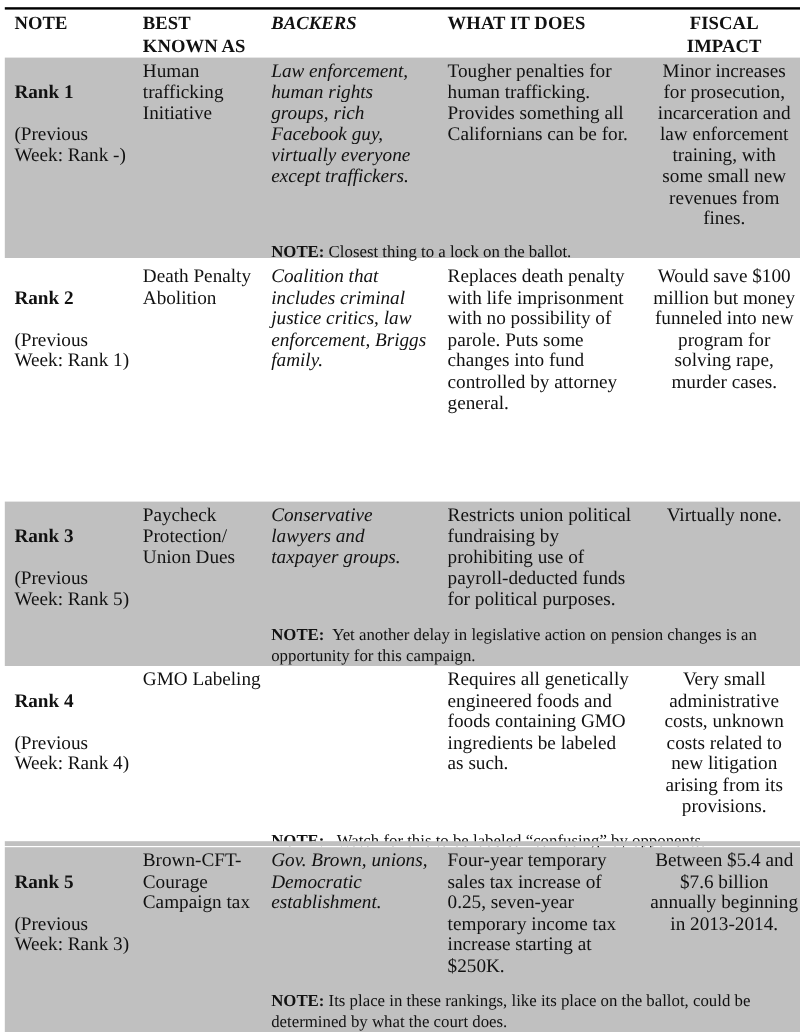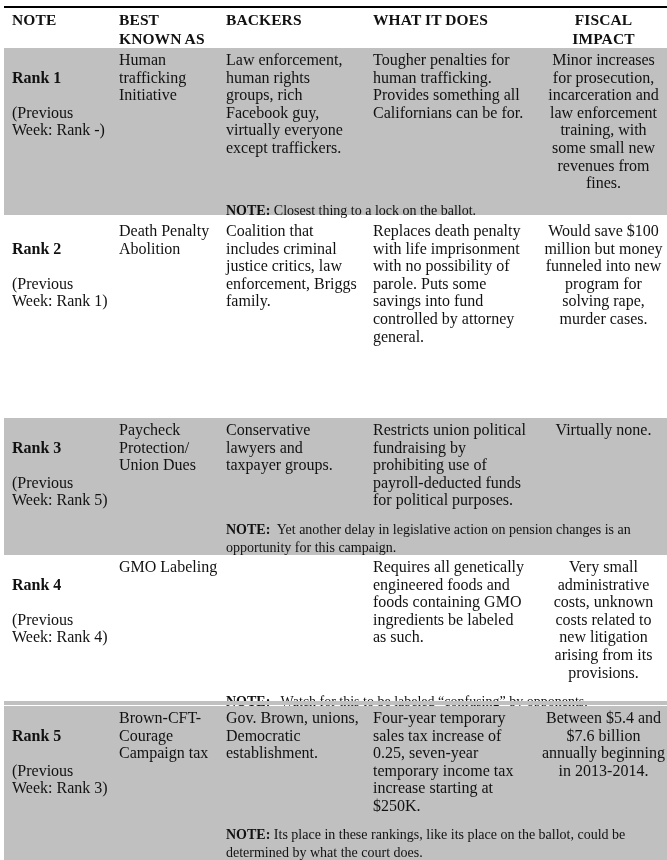--- a/index.html
+++ b/index.html
@@ -25,21 +25,21 @@
   }
   .rank-num { font-weight: bold; display: block; }
   .note {
     position: absolute; left: 222px; width: 438px;
     font-family: "Liberation Serif", "DejaVu Serif", serif;
     font-size: 14px; line-height: 17.6px; margin-top: 12px;
   }
   .note-label { font-weight: bold; }
   .c1 { left: 8px; width: 105px; }
   .c2 { left: 115px; width: 105px; }
-  .c3 { left: 222px; width: 145px; }
+  .c3 { left: 222px; width: 145px; font-style: italic; }
   .c4 { left: 369px; width: 165px; }
   .c5 { left: 537px; width: 125px; text-align: center; }
   .sep { position: absolute; left: 0; width: 663px; height: 4px; background: #c0c0c0; }
 </style>
 </head>
 <body>
 
 <div class="top-rule"></div>
 
 <div class="table">
@@ -96,21 +96,21 @@
 Abolition</div>
     <div class="cell c3">Coalition that
 includes criminal
 justice critics, law
 enforcement, Briggs
 family.</div>
     <div class="cell c4">Replaces death penalty
 with life imprisonment
 with no possibility of
 parole. Puts some
-savings into fund
+changes into fund
 controlled by attorney
 general.</div>
     <div class="cell c5">Would save $100
 million but money
 funneled into new
 program for
 solving rape,
 murder cases.</div>
   </div>
 

